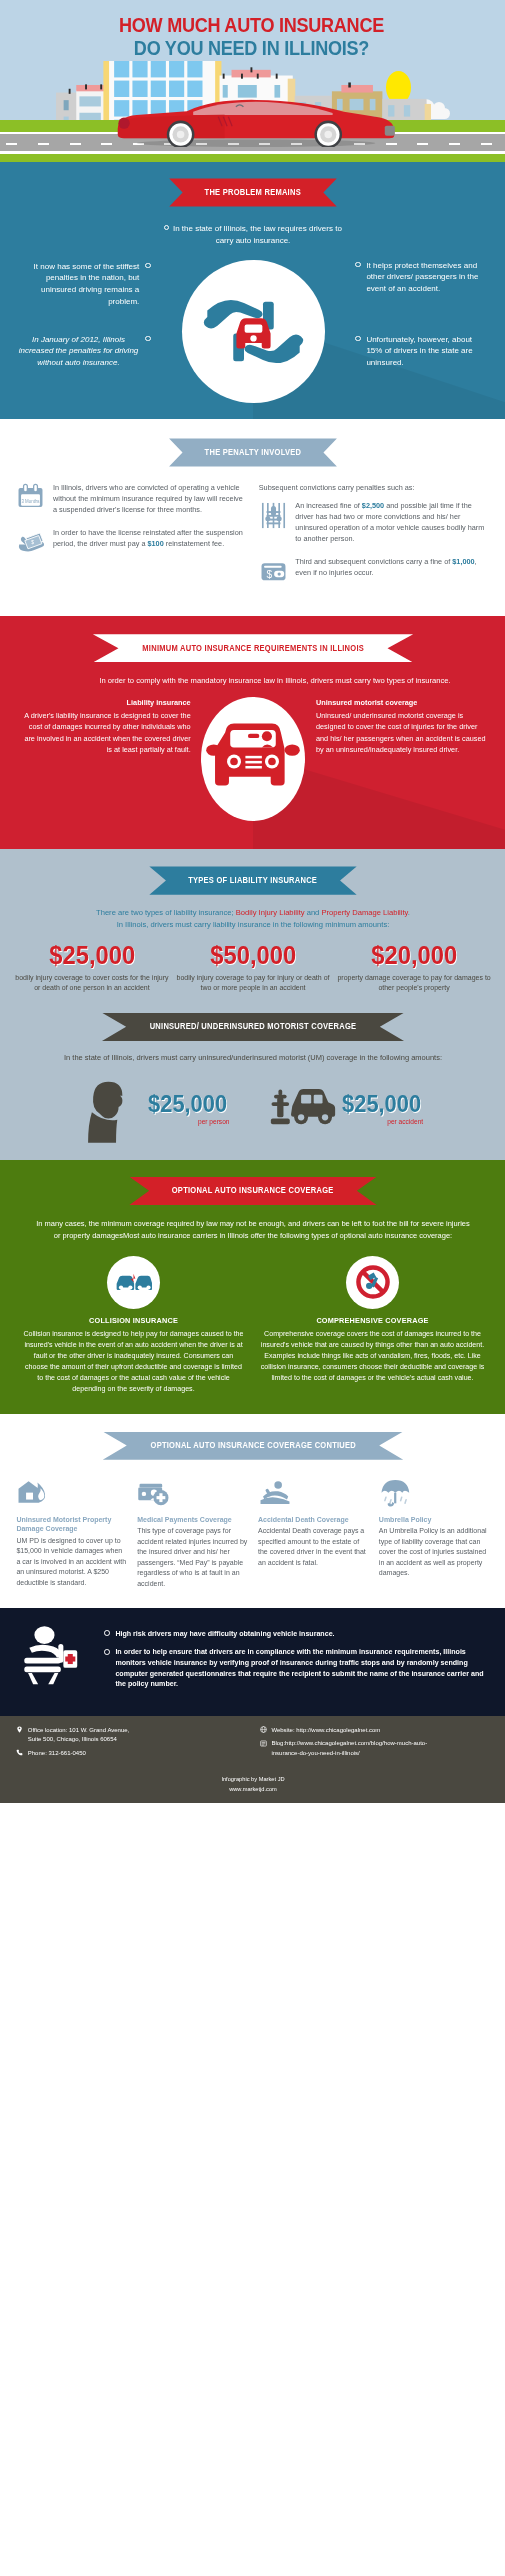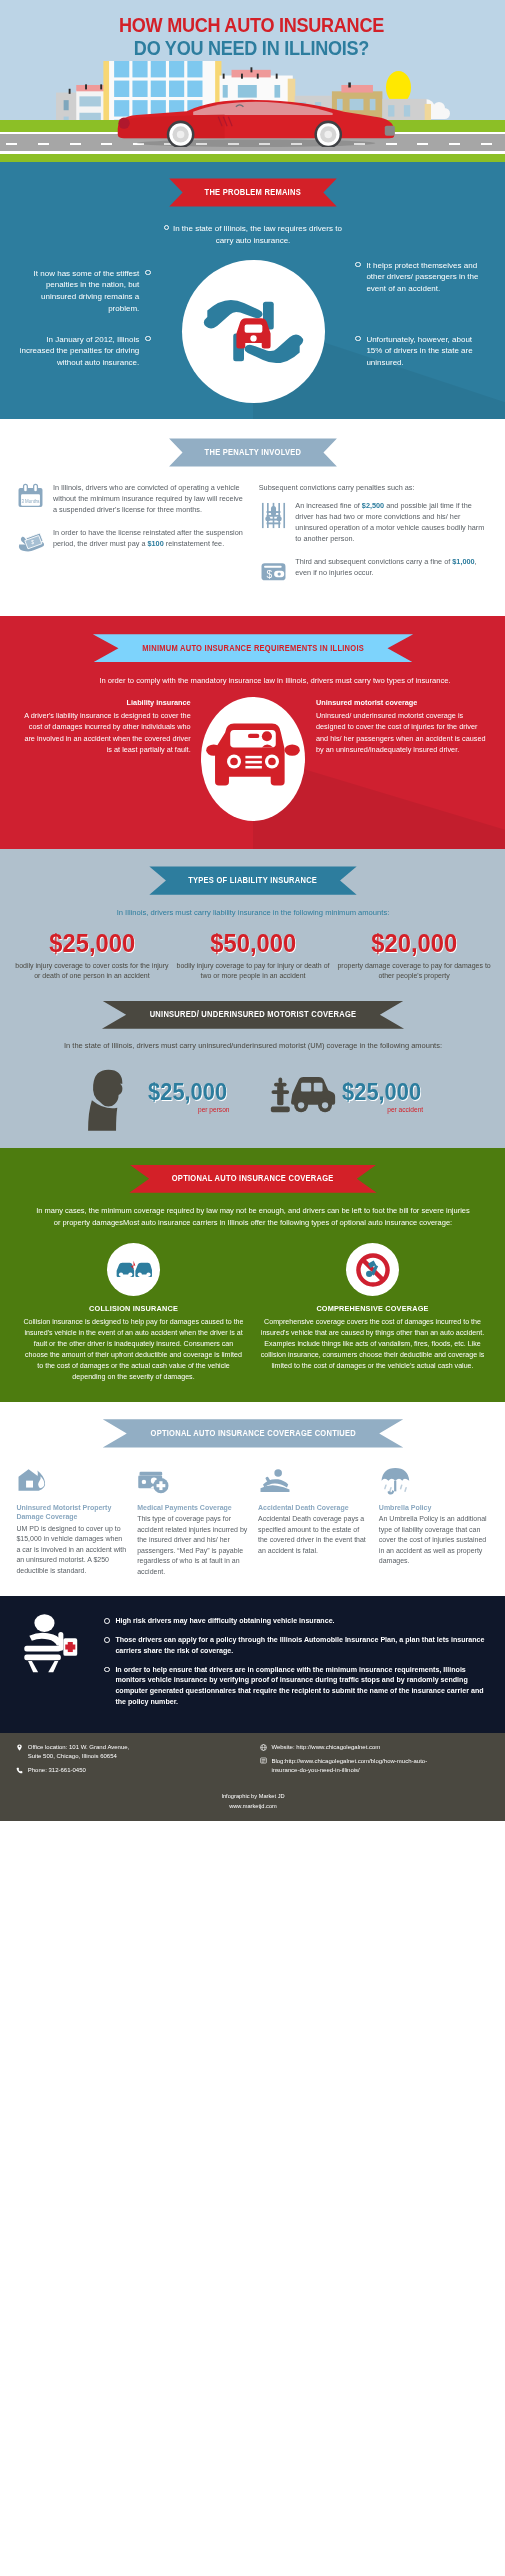--- a/index.html
+++ b/index.html
@@ -45,21 +45,21 @@
   .grassB{ position:absolute; bottom:0; left:0; width:506px; height:8.9px; background:#8cbf26; z-index:3;}
   .car-wrap{ position:absolute; bottom:12.6px; left:98px; z-index:7;}
   .banner {
     margin:0 auto; text-align:center; color:#fff; font-weight:bold;
     font-size:9.2px; letter-spacing:0.3px; line-height:1;
     padding:9.5px 25px 9.5px 25px; width:max-content;
     clip-path:polygon(0 0, 100% 0, 92% 50%, 100% 100%, 0 100%, 8% 50%);
   }
   .banner span { display:inline-block; transform:scaleX(0.82); }
   .banner.red { background:#d32028; }
-  .banner.white { background:#7dd3fc; color:#d32028; }
+  .banner.white { background:#ffffff; color:#d32028; }
   .banner.blue { background:#2d7d9e; }
   .banner.grey { background:#92aec4; }
   .banner.dark { background:#4a4840; }
 
   
   .sec-problem { background:#2d7d9e; padding:16.4px 0 21.5px; position:relative; overflow:hidden;}
   .sec-problem .intro {
     color:#fff; font-size:8px; text-align:center; line-height:1.5;
     margin:16.4px auto 0; width:190px; position:relative;
   }
@@ -67,22 +67,22 @@
   .prob-circle {
     position:absolute; left:182px; top:3.8px; width:143px; height:143px;
     border-radius:50%; background:#fff; z-index:3;
   }
   .prob-shadow {
     position:absolute; left:253px; top:63px; width:272px; height:145px;
     background:rgba(0,0,0,0.055); z-index:1;
     clip-path:polygon(0 0, 100% 62%, 100% 100%, 0 100%);
   }
   .prob-txt { position:absolute; color:#fff; font-size:8px; line-height:1.45; width:133px; z-index:4;}
-  .prob-txt.tl { left:17.7px; top:12px; text-align:right; padding-right:11.4px;}
-  .prob-txt.bl { left:17.7px; top:78px; text-align:right; padding-right:11.4px;}
+  .prob-txt.tl { left:17.7px; top:5px; text-align:right; padding-right:11.4px;}
+  .prob-txt.bl { left:17.7px; top:78px; text-align:center; padding-right:11.4px;font-style:italic;}
   .prob-txt.tr { left:355px; top:3.8px; text-align:left; padding-left:11.4px;}
   .prob-txt.br { left:355px; top:78px; text-align:left; padding-left:11.4px;}
   .dot {
     position:absolute; width:5.7px;height:5.7px;border-radius:50%;
     border:1.6px solid #fff; top:1.9px;
   }
   .prob-txt.tl .dot,.prob-txt.bl .dot{ right:0; }
   .prob-txt.tr .dot,.prob-txt.br .dot{ left:0; }
   .bullet-intro-dot{
     display:inline-block;width:5px;height:5px;border-radius:50%;
@@ -540,20 +540,23 @@
         <span>Uninsured/ underinsured motorist coverage is designed to cover the cost of injuries for the driver and his/ her passengers when an accident is caused by an uninsured/inadequately insured driver.</span>
       </div>
     </div>
   </div>
 
   <div class="sec-types">
     <div class="banner blue">
       <span>TYPES OF LIABILITY INSURANCE</span>
     </div>
     <div class="types-lead">
+      <div>
+        <span>There are two types of liability insurance; </span><span class="hl">Bodily Injury Liability</span><span> and </span><span class="hl">Property Damage Liability</span><span>.</span>
+      </div>
       <div>In Illinois, drivers must carry liability insurance in the following minimum amounts:</div>
     </div>
 
     <div class="amts">
       <div class="amt">
         <span class="big">$25,000</span>
         <div class="cap">bodily injury coverage to cover costs for the injury or death of one person in an accident</div>
       </div>
       <div class="amt">
         <span class="big">$50,000</span>
@@ -751,24 +754,20 @@
         </g>
       </svg>
     </div>
     <div class="redb-list">
       <div class="redb-item">
         <span class="d"></span>
         <span>High risk drivers may have difficulty obtaining vehicle insurance.</span>
       </div>
       <div class="redb-item">
         <span class="d"></span>
-        <span>Those drivers can apply for a policy through the Illinois Automobile Insurance Plan, a plan that lets insurance carriers share the risk of coverage.</span>
-      </div>
-      <div class="redb-item">
-        <span class="d"></span>
         <span>In order to help ensure that drivers are in compliance with the minimum insurance requirements, Illinois monitors vehicle insurance by verifying proof of insurance during traffic stops and by randomly sending computer generated questionnaires that require the recipient to submit the name of the insurance carrier and the policy number.</span>
       </div>
     </div>
   </div>
 
 
   <div class="sec-foot">
     <div class="foot-col">
       <div class="foot-line">
         <span class="foot-ico">

